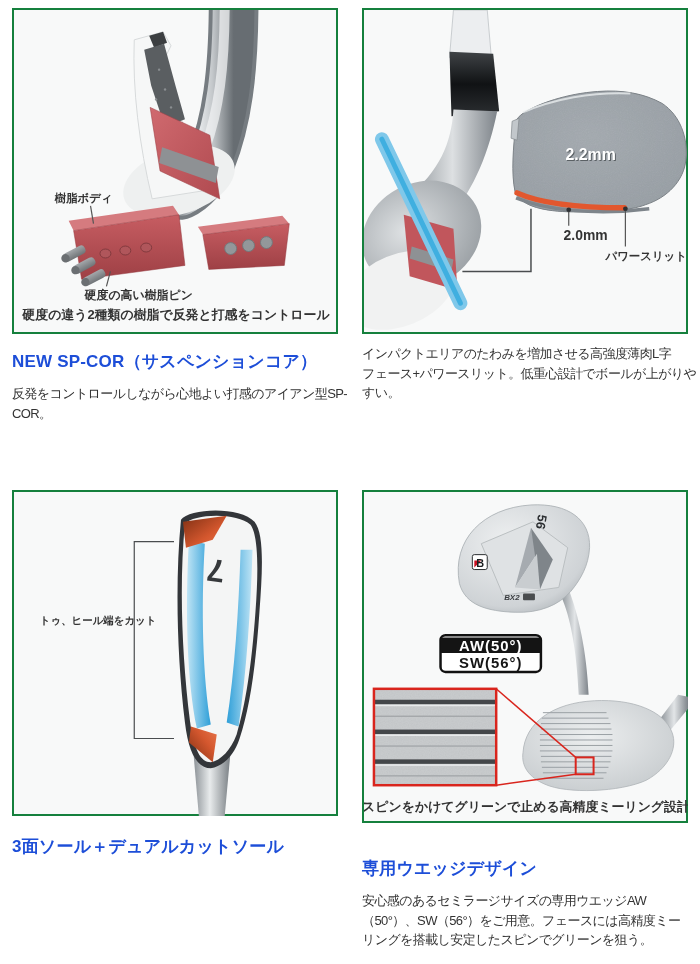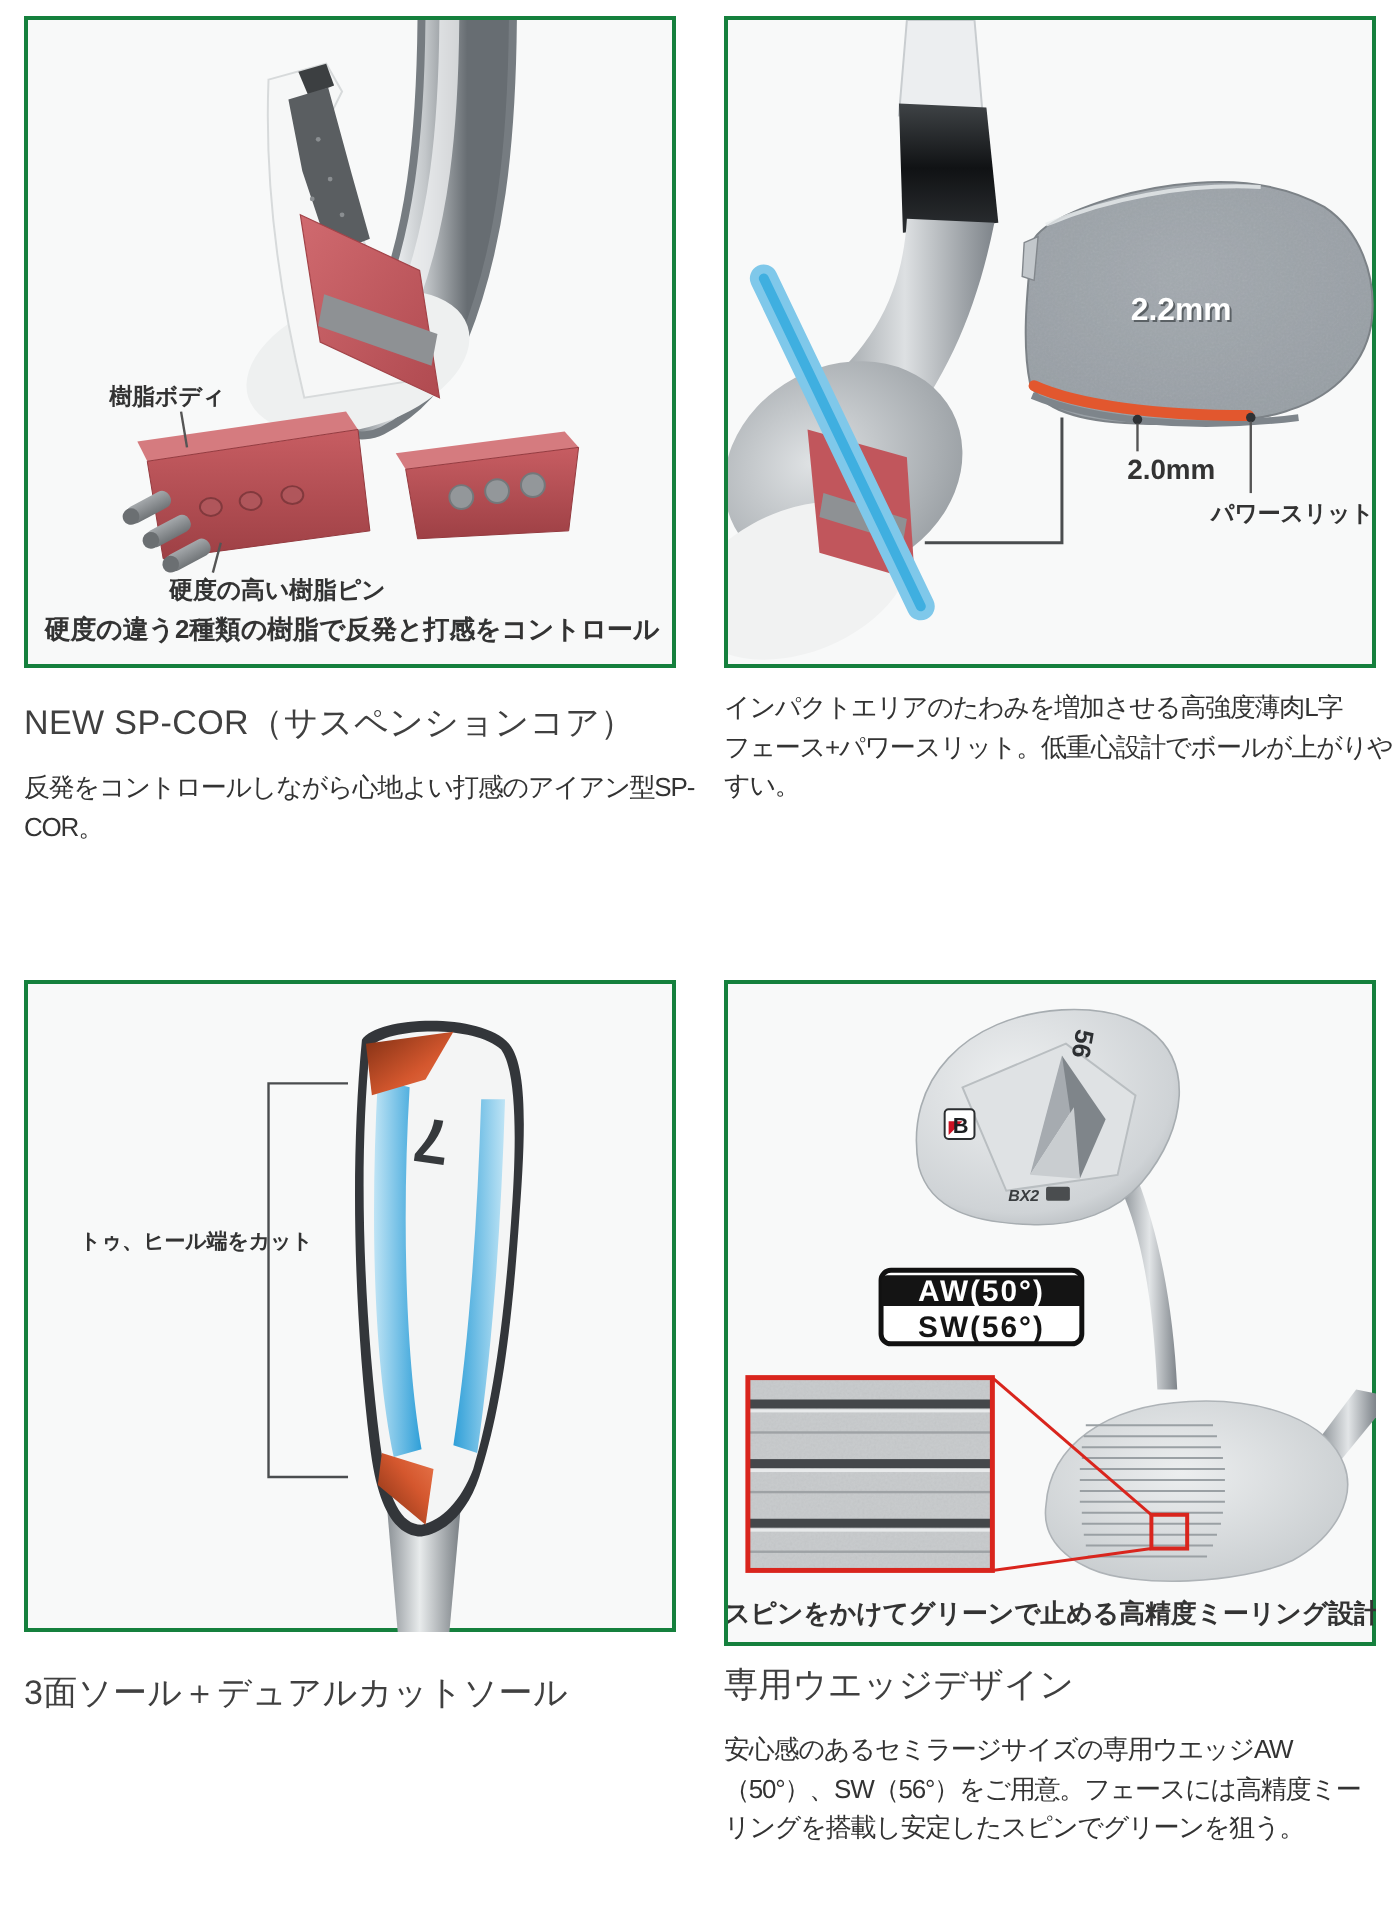--- a/index.html
+++ b/index.html
@@ -12,25 +12,25 @@
   #cell-spcor{left:12px;top:8px;}
   #cell-lface{left:362px;top:8px;}
   #cell-sole{left:12px;top:490px;}
   #cell-wedge{left:362px;top:490px;}
   .fig{
     box-sizing:border-box;width:326px;background:#f8f9f9;border:2px solid #15803d;
   }
   .fig svg{display:block;}
   .h326{height:326px;} .h333{height:333px;}
   .heading{
-    margin:16px 0 0 0;font-size:17px;font-weight:400;line-height:24px;color:#404040;
+    margin:16px 0 0 0;font-size:17px;font-weight:700;line-height:24px;color:#1d4ed8;
     letter-spacing:0.2px;white-space:nowrap;
   }
   #cell-sole .heading{margin-top:19px;}
-  #cell-wedge .heading{margin-top:8px;}
+  #cell-wedge .heading{margin-top:34px;}
   .desc{
     margin:10px 0 0 0;width:344px;font-size:13px;font-weight:400;line-height:19.5px;
     letter-spacing:-0.6px;color:#333;white-space:pre-line;
   }
   svg text{font-family:"Liberation Sans","DejaVu Sans",sans-serif;}
   .jp-label{font-weight:700;fill:#333;}
 </style>
 </head>
 <body>
 

